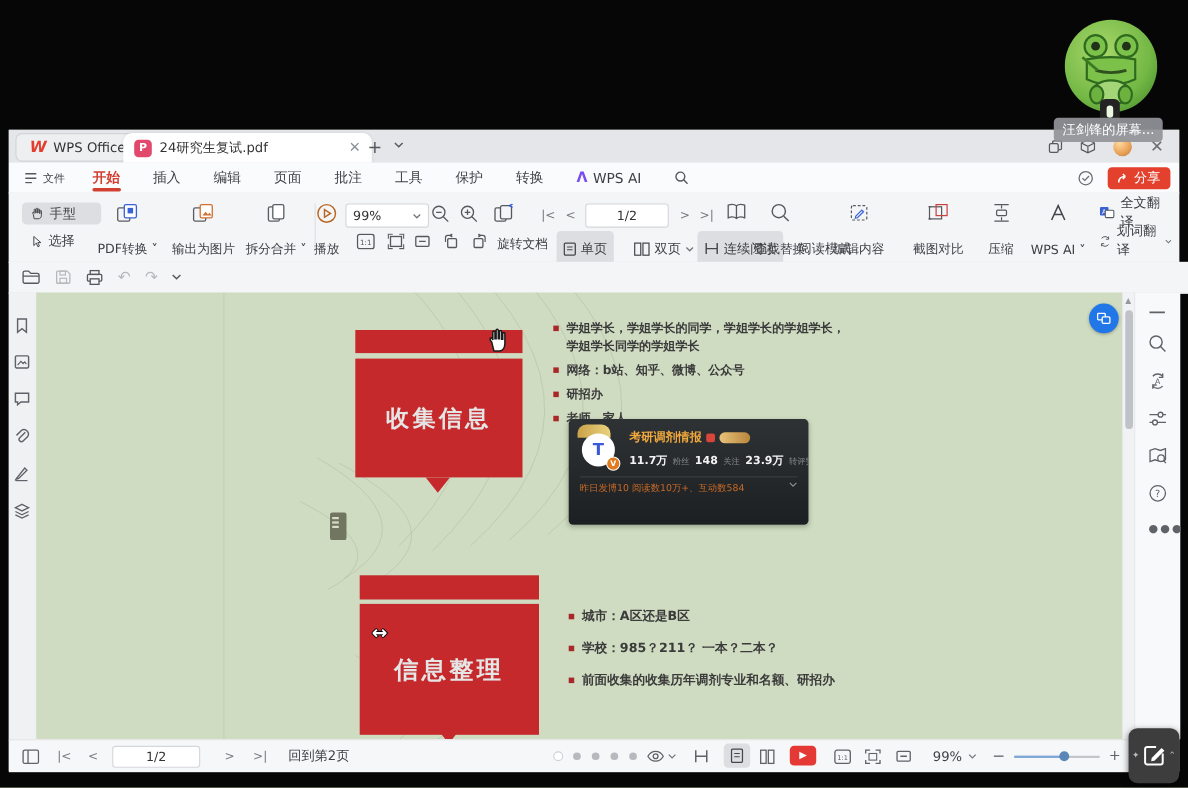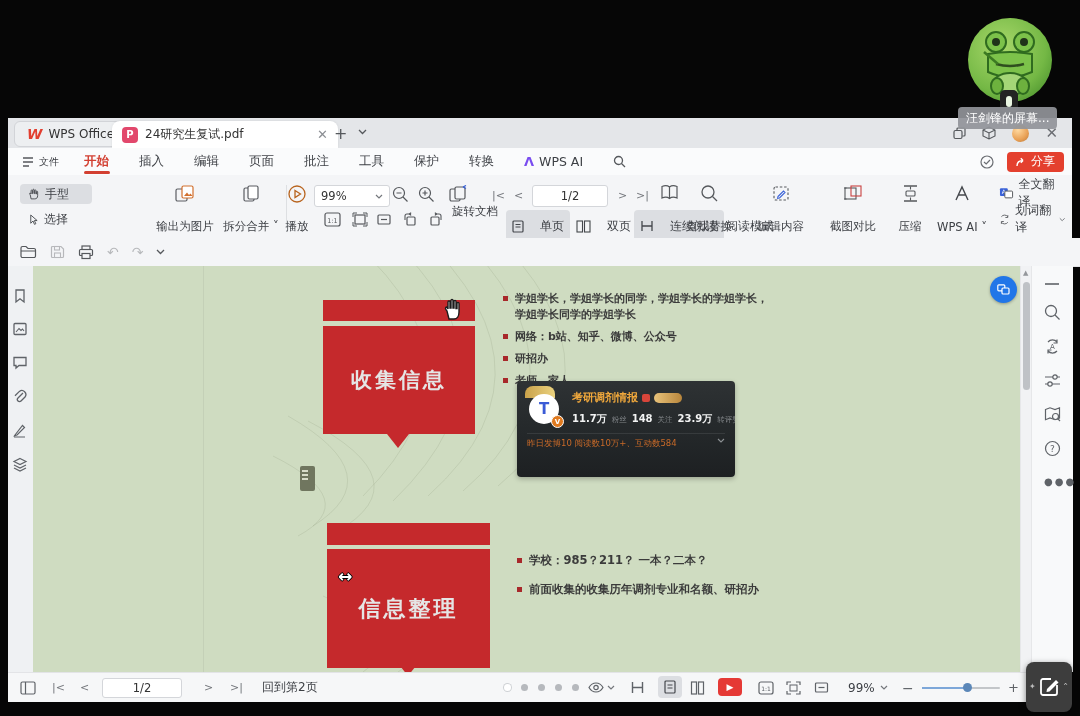--- a/index.html
+++ b/index.html
@@ -37,21 +37,21 @@
   .toolbar{position:absolute;left:0;top:57px;width:100%;height:63px;background:#f4f5f7;border-bottom:1px solid #e2e3e6}
   .pill{position:absolute;height:20px;display:flex;align-items:center;gap:5px;padding:0 7px;border-radius:4px;font-size:12px;color:#3c3f44}
   .pill.sel{background:#dcdee2}
   .bigbtn{position:absolute;top:6px;width:64px;height:50px;display:flex;flex-direction:column;align-items:center;justify-content:space-between;padding:3px 0;font-size:11.5px;color:#3c3f44}
   .vsep{position:absolute;top:10px;width:1px;height:42px;background:#dddfe2}
   .zoombox{position:absolute;width:62px;height:20px;background:#fff;border:1px solid #d4d6da;border-radius:3px;
            font-size:11.5px;color:#333;display:flex;align-items:center;justify-content:space-between;padding:0 6px}
   .navch{position:absolute;font-size:11px;color:#74777c}
   .pagebox{position:absolute;width:74px;height:20px;background:#fff;border:1px solid #d4d6da;border-radius:3px;
            text-align:center;font-size:11.5px;color:#333;line-height:20px}
-  .modebtn{position:absolute;height:32px;display:flex;align-items:center;gap:16px;padding:0 6px;border-radius:4px;font-size:12px;color:#3c3f44}
+  .modebtn{position:absolute;height:32px;display:flex;align-items:center;gap:4px;padding:0 6px;border-radius:4px;font-size:12px;color:#3c3f44}
   .modebtn.sel{background:#dcdee2}
   .ticon{position:absolute}
   .lbl{font-size:11.5px;color:#3c3f44}
   
   .quickrow{position:absolute;left:0;top:120px;width:100%;height:28px;background:#f4f5f7;border-bottom:1px solid #e2e3e6;display:flex;align-items:center;gap:13px;padding-left:12px}
   .dim{opacity:.38}
   
   .leftrail{position:absolute;left:0;top:148px;width:25px;height:406px;background:#eff1f3;border-right:1px solid #e3e4e7}
   .lr{position:absolute;left:4px}
   
@@ -231,20 +231,28 @@
         </svg>
       <span>手型</span>
     </div>
     <div class="pill" style="left:12px;top:34px;width:58px">
       <svg width="12" height="13" viewBox="0 0 16 16">
           <path d="M5 2 L5 13 L8 10 L10 14.5 L11.8 13.6 L9.8 9.4 L13.5 9.4 Z" fill="none" stroke="#44474c" stroke-width="1.2"></path>
         </svg>
       <span>选择</span>
     </div>
 
+    <div class="bigbtn" style="left:76px">
+      <svg width="22" height="20" viewBox="0 0 22 20">
+          <rect x="2" y="5" width="11" height="12" rx="1.5" fill="none" stroke="#5a5d62" stroke-width="1.2"></rect>
+          <rect x="8" y="2" width="11" height="12" rx="1.5" fill="#fff" stroke="#3a62d8" stroke-width="1.2"></rect>
+          <rect x="11" y="5" width="5" height="5" fill="#3a62d8"></rect>
+        </svg>
+      <span><span>PDF转换</span> ˅</span>
+    </div>
     <div class="bigbtn" style="left:142px;width:70px">
       <svg width="22" height="20" viewBox="0 0 22 20">
           <rect x="2" y="5" width="11" height="12" rx="1.5" fill="none" stroke="#5a5d62" stroke-width="1.2"></rect>
           <rect x="8" y="2" width="11" height="12" rx="1.5" fill="#fff" stroke="#d2702e" stroke-width="1.2"></rect>
           <path d="M10 12 L13 8.5 L15 11 L16.5 9.5 L18.5 12 Z" fill="#d2702e"></path>
         </svg>
       <span>输出为图片</span>
     </div>
     <div class="bigbtn" style="left:212px;width:62px">
       <svg width="20" height="20" viewBox="0 0 20 20">
@@ -312,21 +320,21 @@
           <rect x="5" y="5" width="8" height="8" rx="1" fill="none" stroke="#55585c" stroke-width="1.2"></rect>
           <path d="M3 8 V4 a2 2 0 0 1 2-2 h4 M7 2 L9.2 0.8 M7 2 L9.2 3.4" fill="none" stroke="#55585c" stroke-width="1.1"></path>
         </svg>
     </span>
     <span class="ticon" style="left:419px;top:37px">
       <svg width="17" height="15" viewBox="0 0 17 15">
           <rect x="4" y="5" width="8" height="8" rx="1" fill="none" stroke="#55585c" stroke-width="1.2"></rect>
           <path d="M14 8 V4 a2 2 0 0 0 -2-2 h-4 M10 2 L7.8 0.8 M10 2 L7.8 3.4" fill="none" stroke="#55585c" stroke-width="1.1"></path>
         </svg>
     </span>
-    <span class="ticon lbl" style="left:444px;top:29px">旋转文档</span>
+    <span class="ticon lbl" style="left:444px;top:39px">旋转文档</span>
 
     <span class="navch" style="left:484px;top:14px">|&lt;</span>
     <span class="navch" style="left:506px;top:14px">&lt;</span>
     <div class="pagebox" style="left:524px;top:10px">1/2</div>
     <span class="navch" style="left:610px;top:14px">&gt;</span>
     <span class="navch" style="left:628px;top:14px">&gt;|</span>
     <span class="ticon" style="left:652px;top:9px">
       <svg width="19" height="17" viewBox="0 0 19 17">
           <path d="M9.5 3 C7.5 1.5 4.5 1.5 2 2.5 V14 C4.5 13 7.5 13 9.5 14.5 C11.5 13 14.5 13 17 14 V2.5 C14.5 1.5 11.5 1.5 9.5 3 Z M9.5 3 V14.5" fill="none" stroke="#55585c" stroke-width="1.2"></path>
         </svg>
@@ -562,20 +570,24 @@
     <div class="rbar" style="left:294px;top:257px;width:163px;height:22px"></div>
     <div class="rbox" style="left:294px;top:283px;width:163px;height:119px">
       <span style="font-size:22px">信息整理</span>
     </div>
     <div class="tri" style="left:364px;top:396px"></div>
     <span class="cursor-arrow">↔</span>
 
     <div class="blist b2">
       <div class="bi">
           <span class="bq"></span>
+          <span>城市：A区还是B区</span>
+        </div>
+      <div class="bi">
+          <span class="bq"></span>
           <span>学校：985？211？ 一本？二本？</span>
         </div>
       <div class="bi">
           <span class="bq"></span>
           <span>前面收集的收集历年调剂专业和名额、研招办</span>
         </div>
     </div>
 
     <div class="fab">
       <svg width="13" height="11" viewBox="0 0 13 11">

